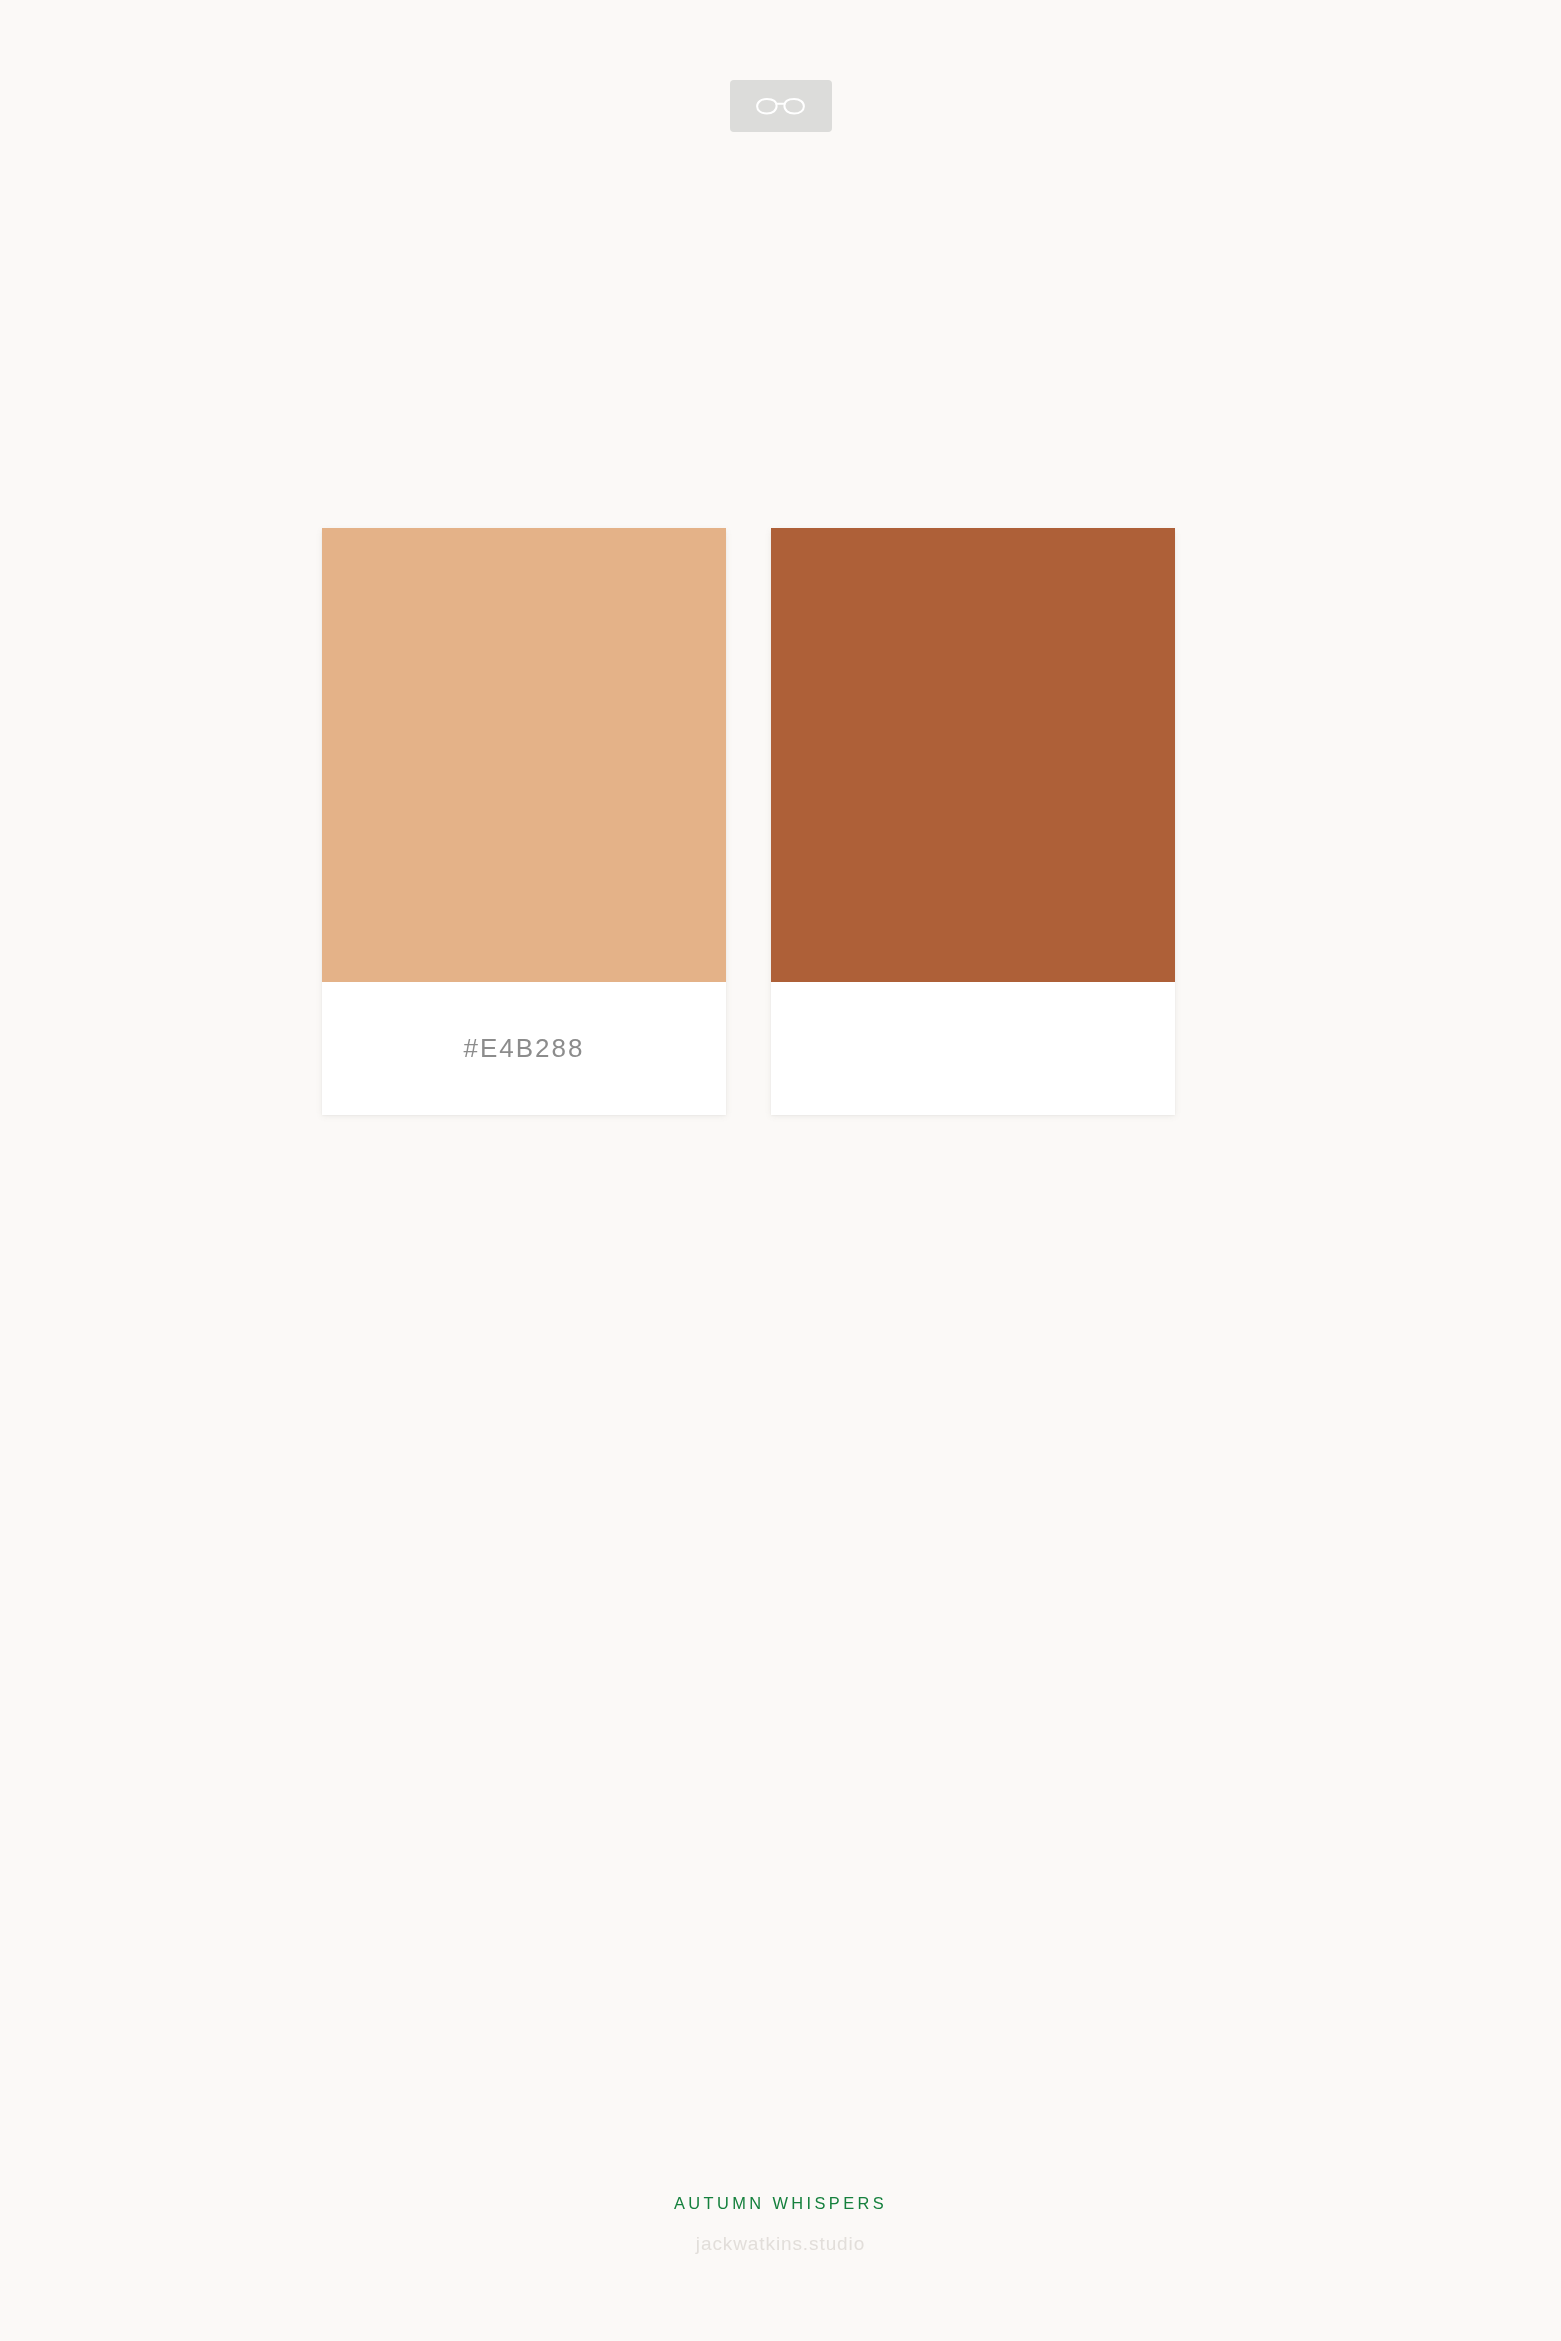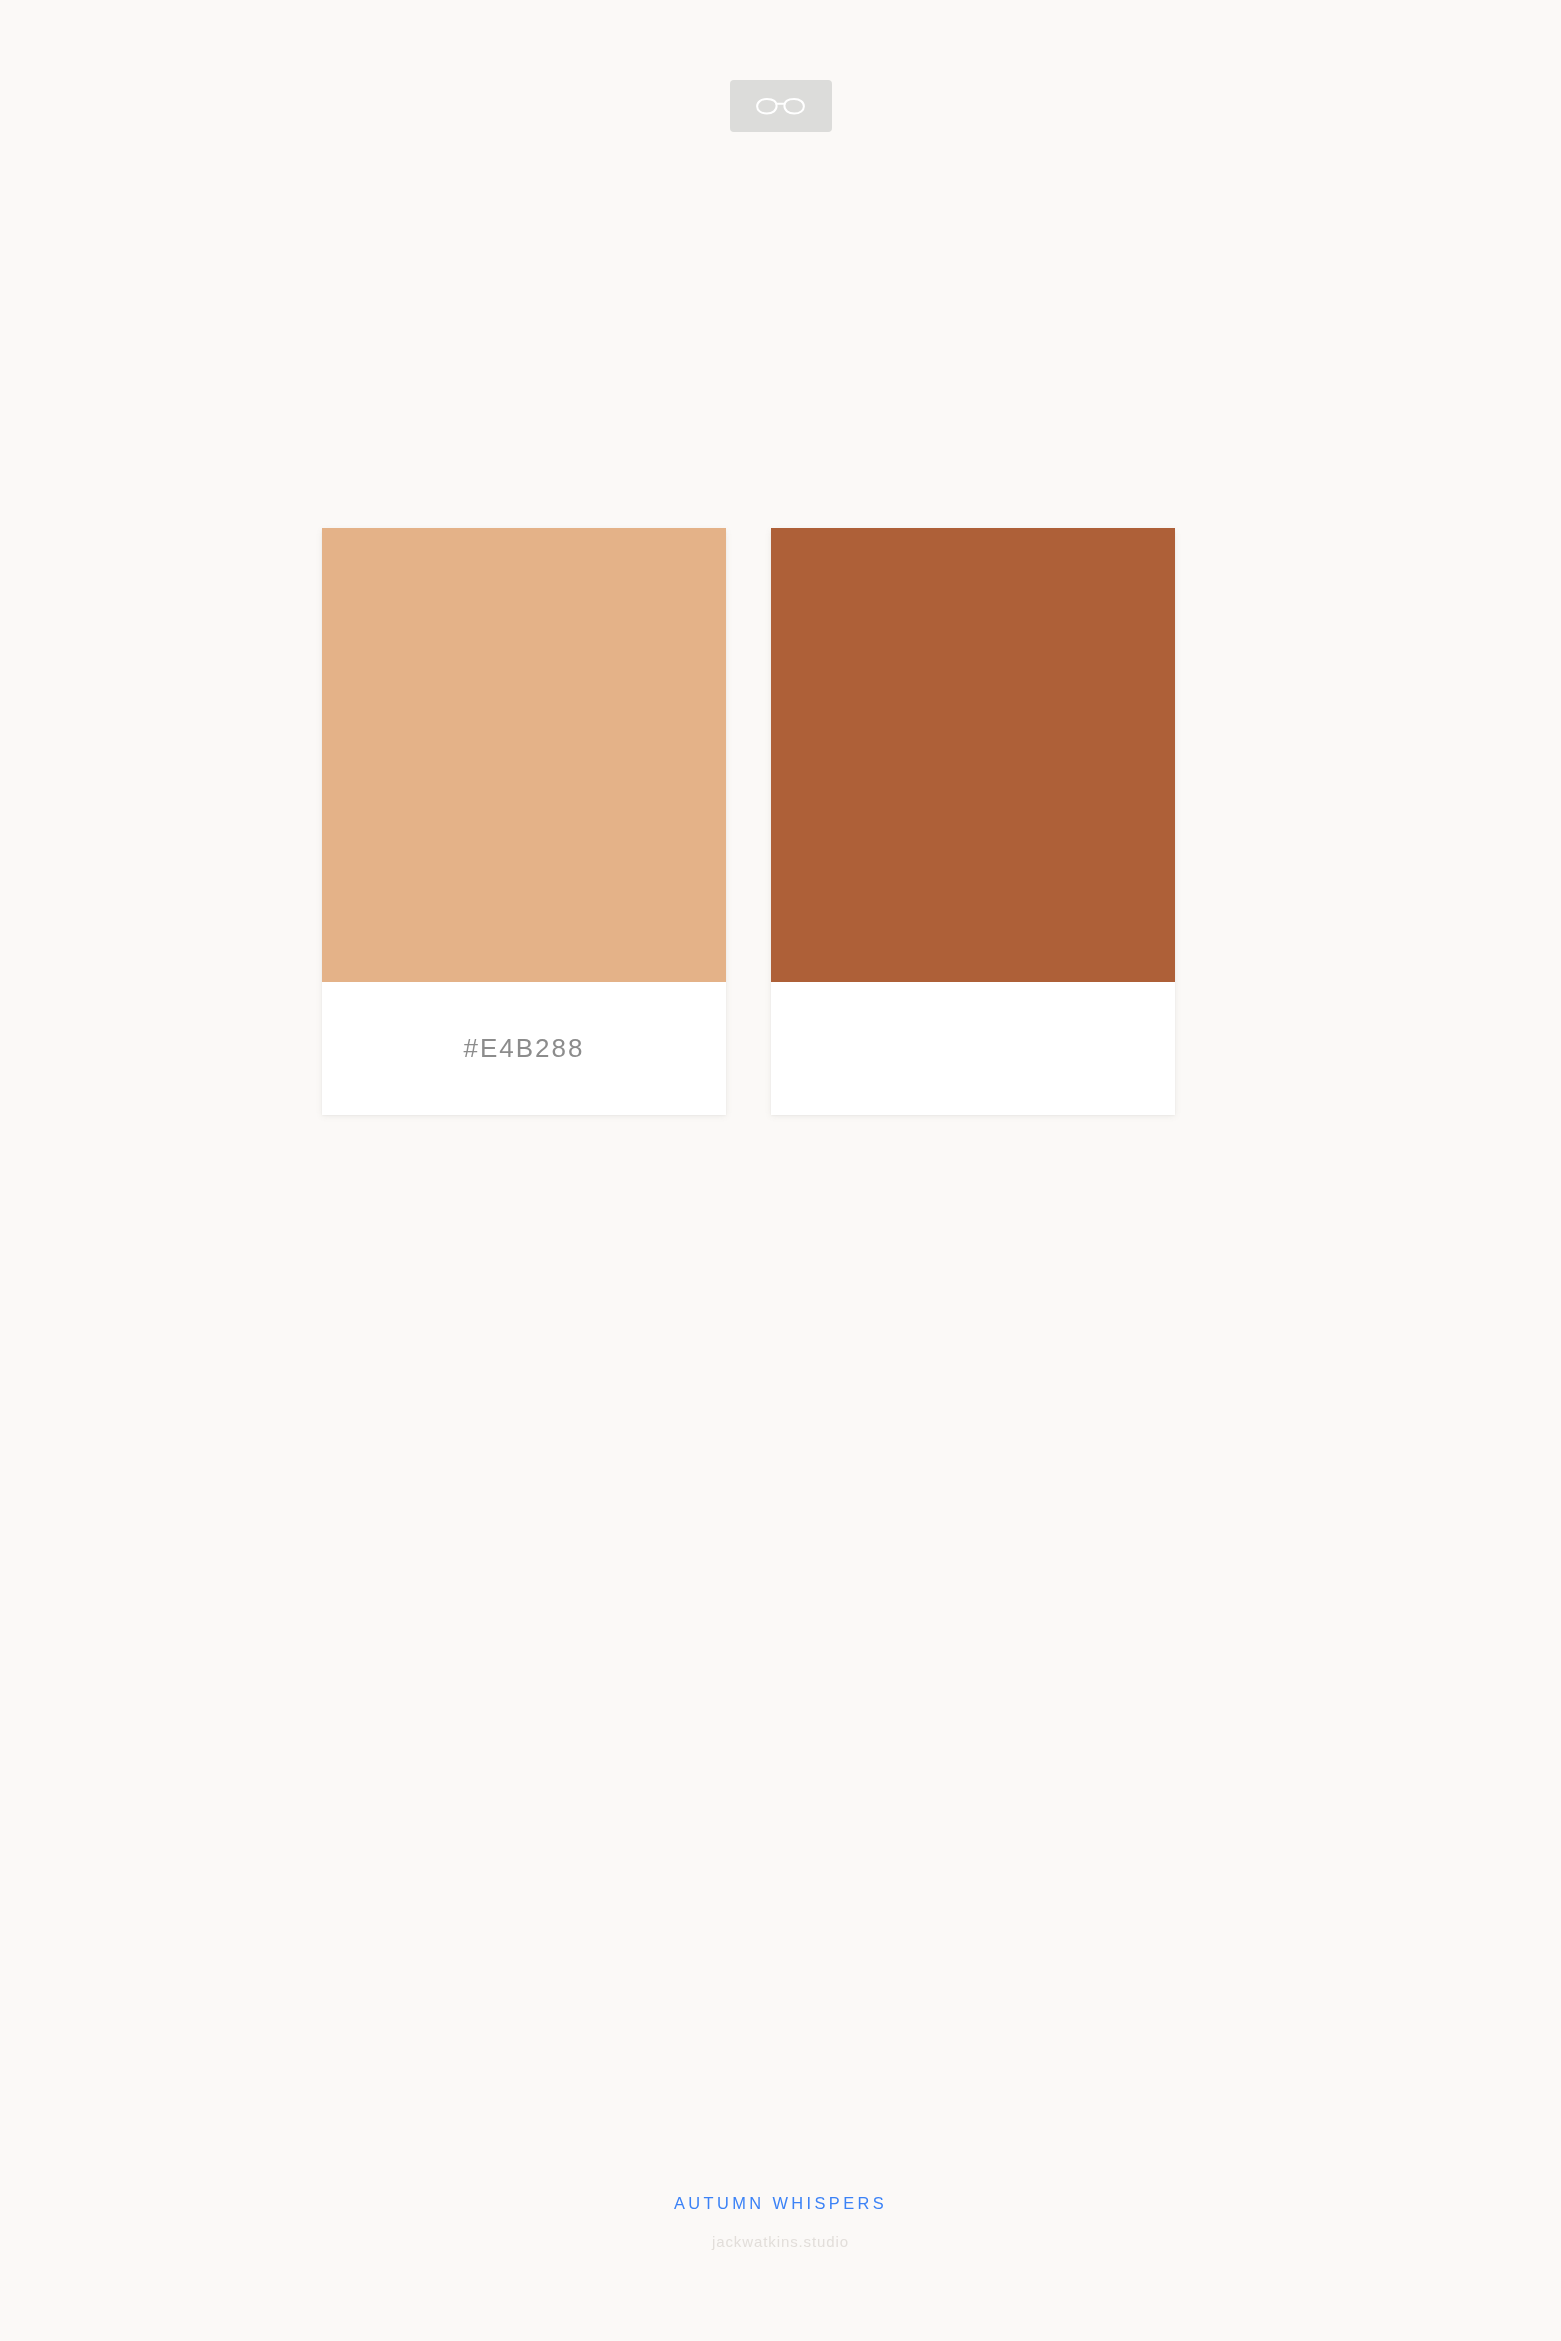--- a/index.html
+++ b/index.html
@@ -97,29 +97,29 @@
     top: 2194px;
     width: 1561px;
     display: flex;
     flex-direction: column;
     align-items: center;
   }
 
   .footer-title {
     font-size: 16.4px;
     letter-spacing: 3.4px;
-    color: #3b82f6;
+    color: #15803d;
     font-weight: 400;
     text-transform: uppercase;
     white-space: nowrap;
   }
 
   .footer-url {
     margin-top: 20px;
-    font-size: 15px;
+    font-size: 19px;
     letter-spacing: 0.9px;
     color: #E2DEDA;
     font-weight: 400;
     white-space: nowrap;
   }
 </style>
 </head>
 <body style="background: rgb(251, 249, 247);">
 
 <div class="header">

